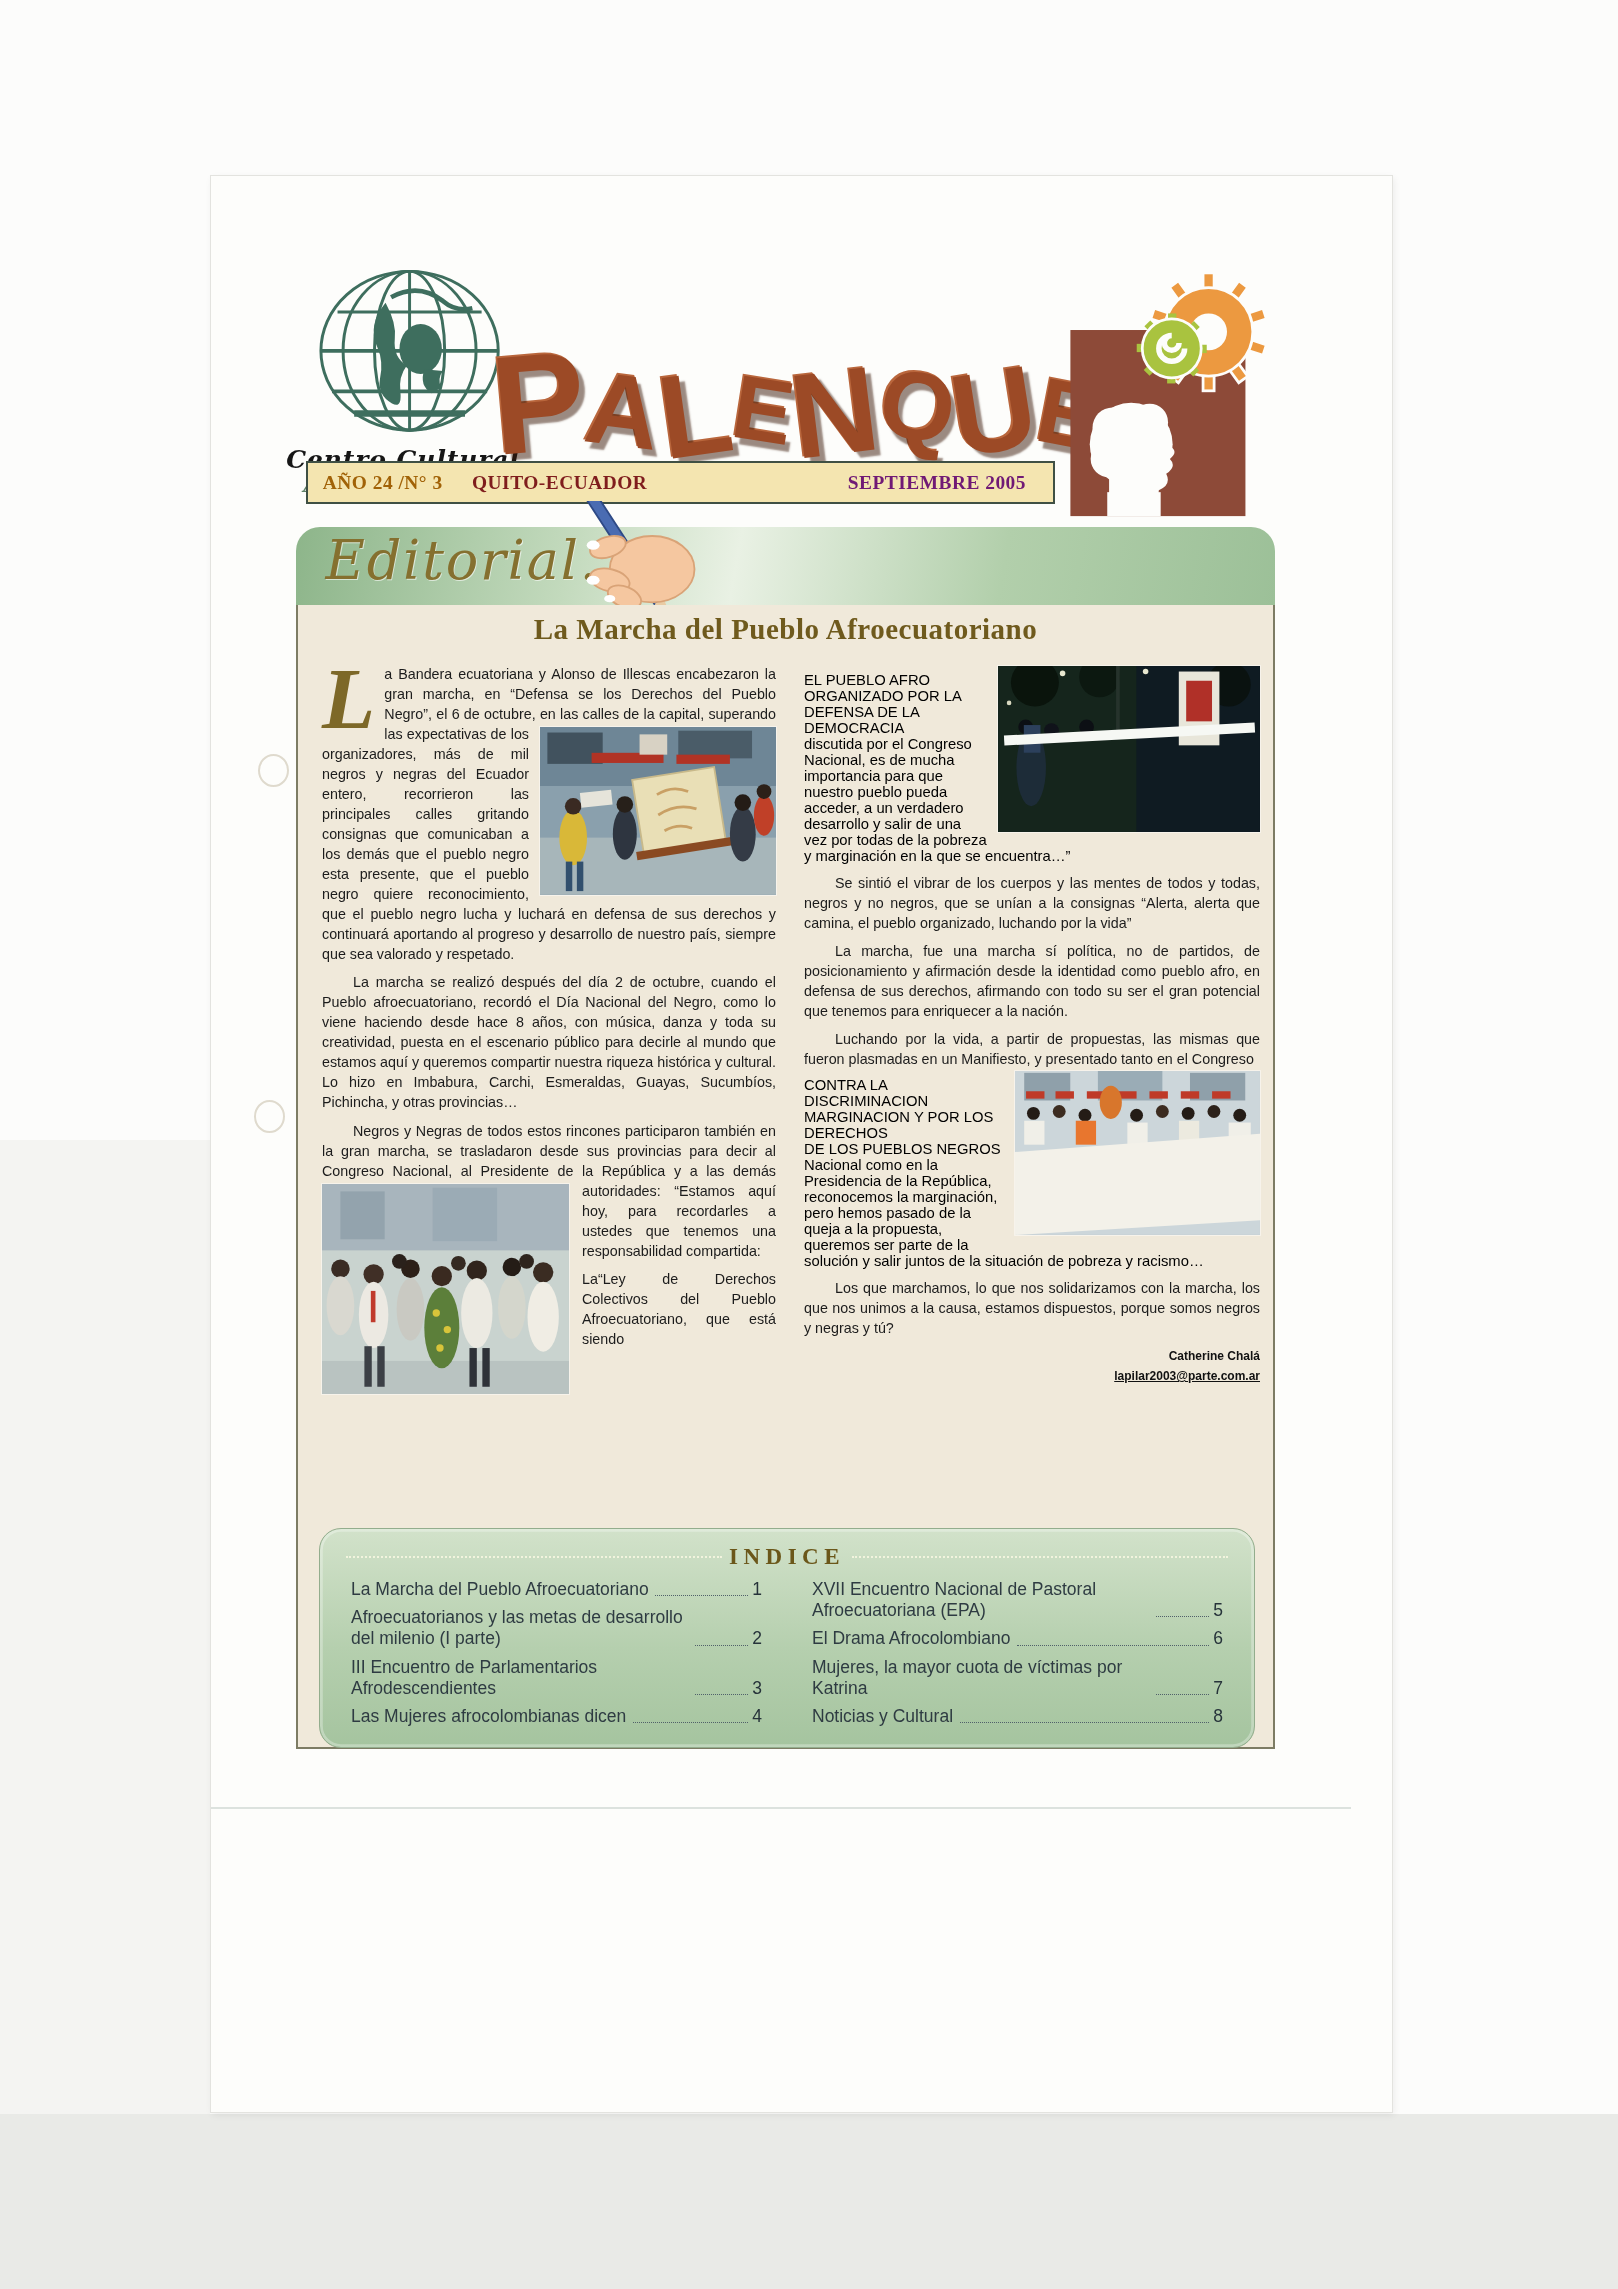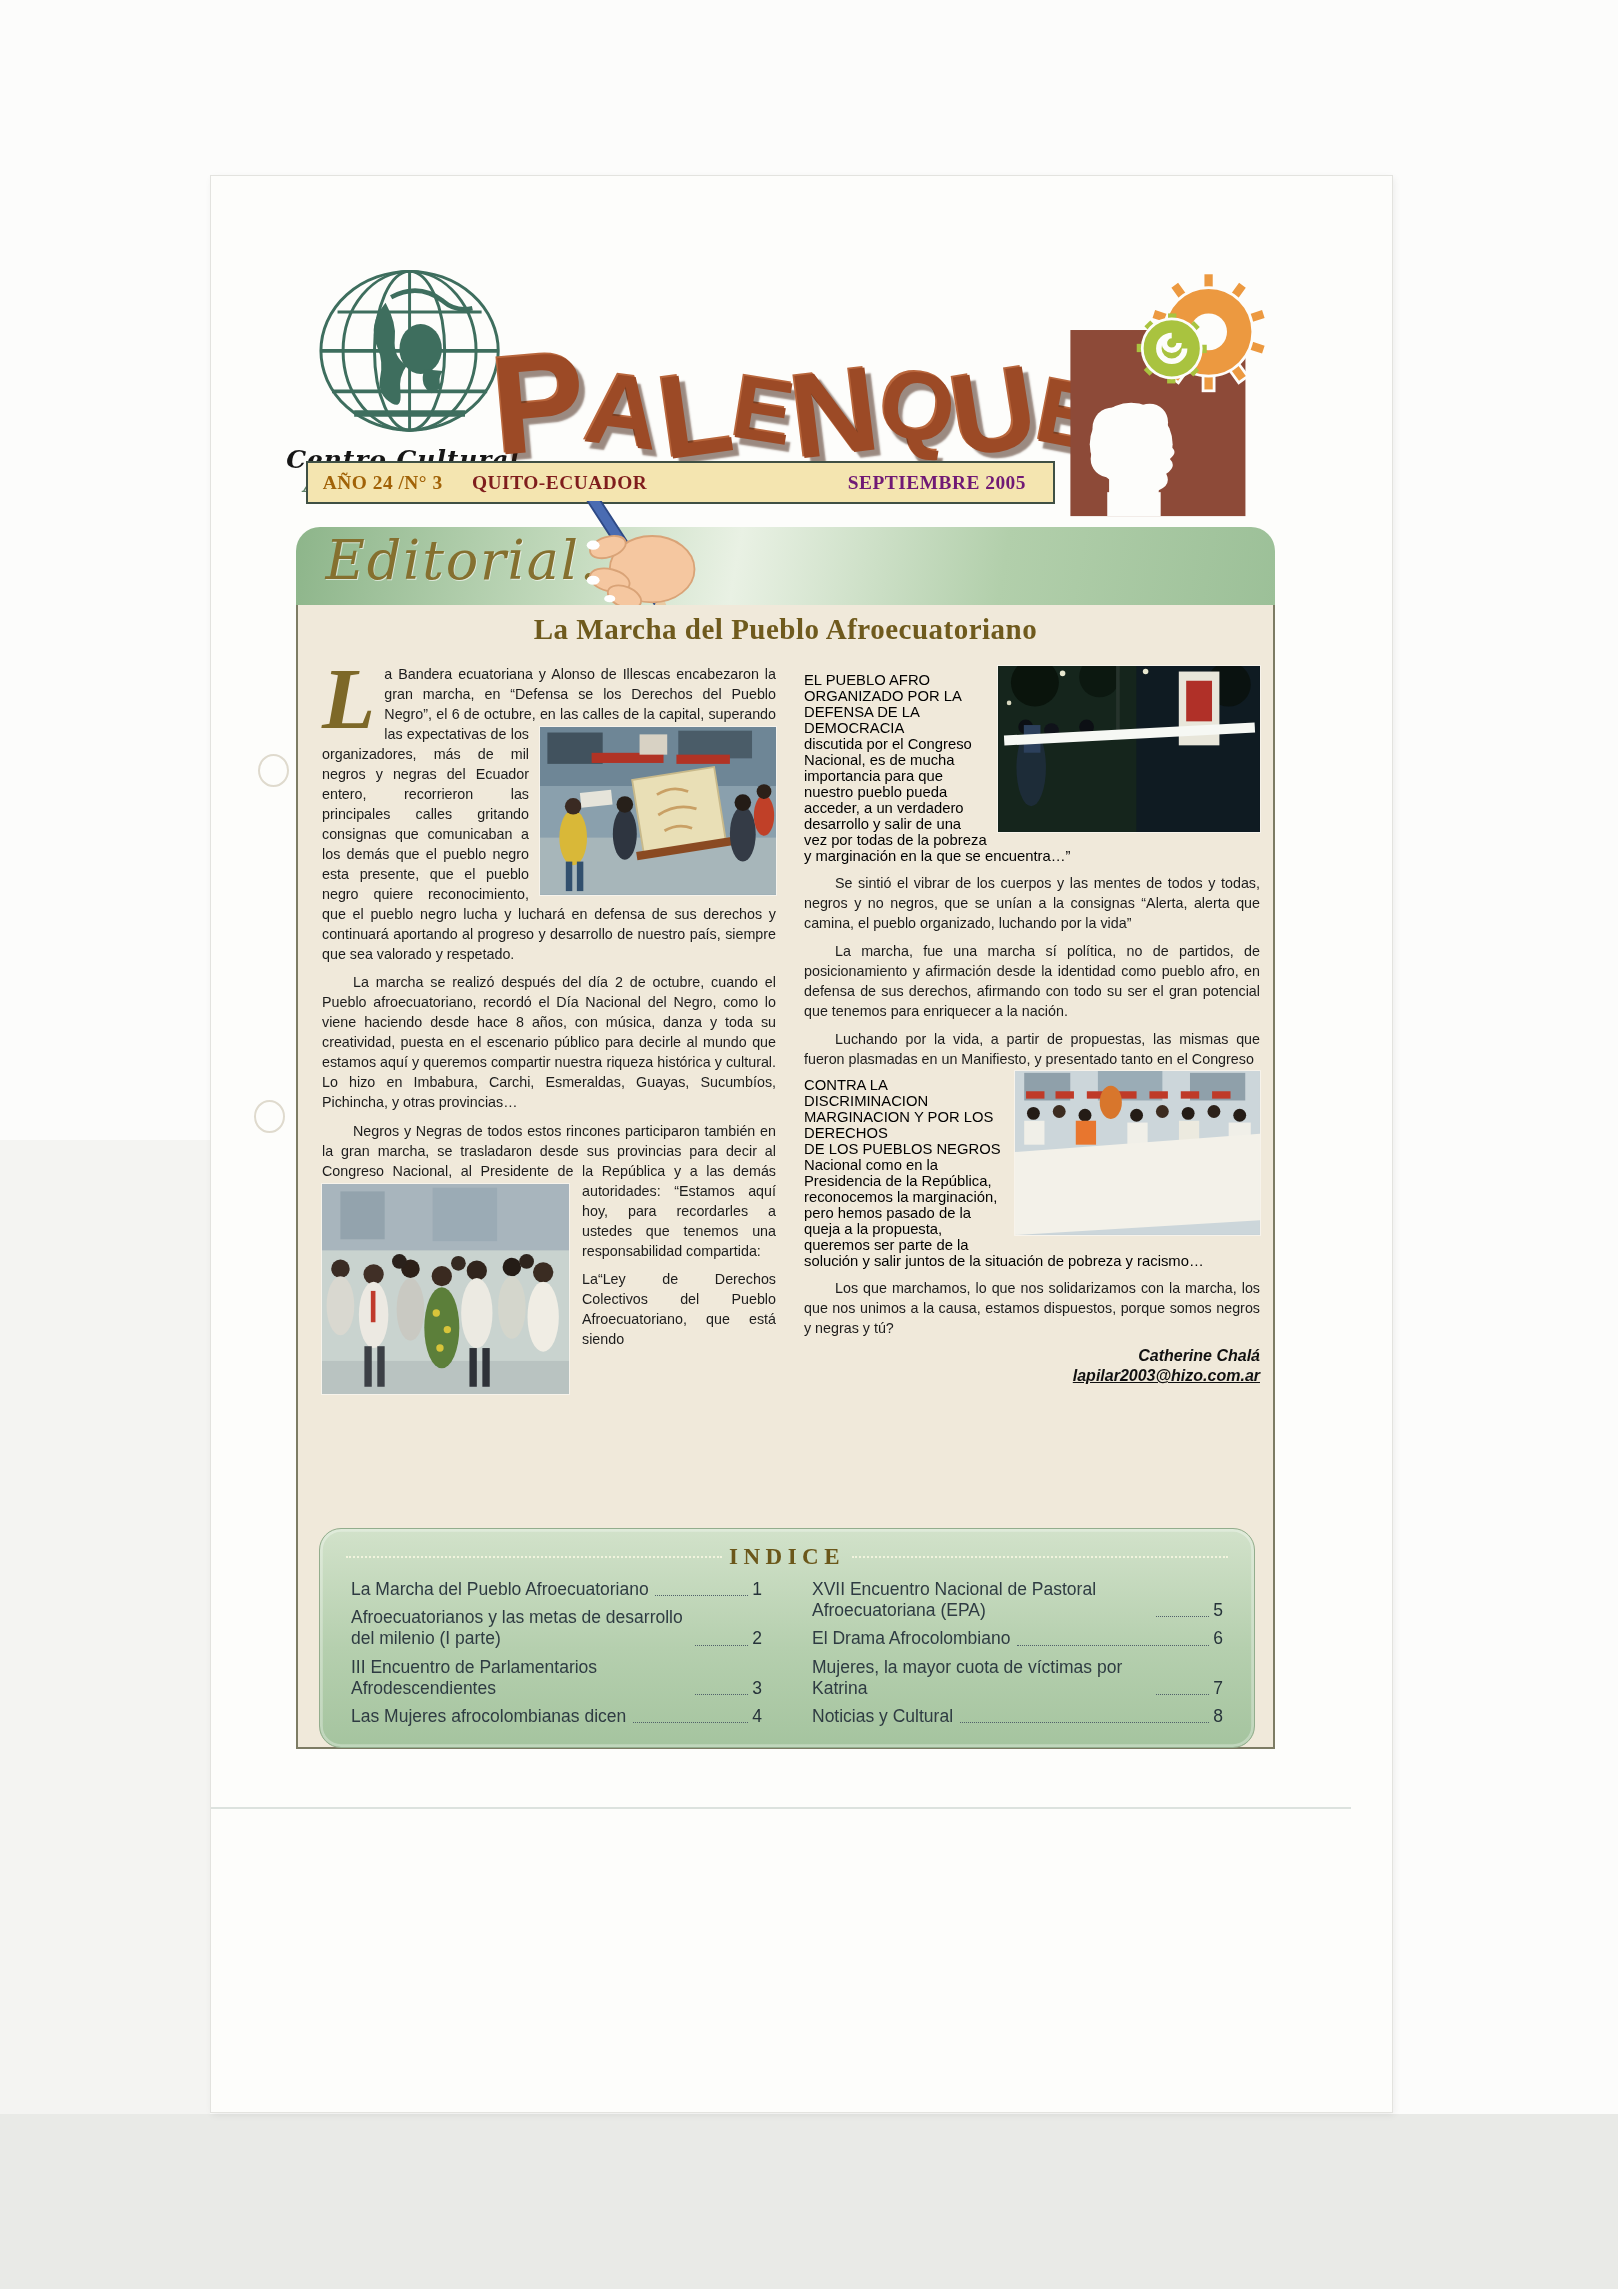--- a/index.html
+++ b/index.html
@@ -73,21 +73,21 @@
   .ph2 { float:right; width:262px; height:166px; margin:1.8px 0 7.4px 11px; }
   .ph3 { float:left;  width:247px; height:210px; margin:3.7px 13px 3.7px 0; }
   .ph4 { float:right; width:245px; height:164px; margin:1.8px 0 7.4px 11px; }
 
   .banner2 { position:absolute; left:5.5px; top:63px; width:251px; transform:rotate(-3deg);
              background:#f6f8f4; padding:4.6px 2.8px 5.5px; text-align:center; color:#26336b;
              font-weight:bold; line-height:1.15; }
   .banner4 { position:absolute; left:1.8px; top:81px; width:242px; transform:rotate(-3deg);
              text-align:center; color:#e0552c; font-weight:bold; font-style:italic; line-height:1.3; }
 
-  .signature { text-align:right; font-weight:bold; font-style:italic; font-size:16px;
+  .signature { text-align:right; font-weight:bold; font-size:12px;
                color:#111; margin-top:1.8px; line-height:20px; }
   .signature .mail { text-decoration:underline; }
 
   
   .indice { position:absolute; left:21px; top:923px; width:936px; height:220px;
             border-radius:22px; background:linear-gradient(180deg,#d2e2ca 0%,#b5cfae 55%,#a5c49f 100%);
             border:0.9px solid #93ad8d; box-shadow:inset 0 0 0 2.8px rgba(255,255,255,0.30); }
   .ind-head { display:flex; align-items:center; margin:14.8px 26px 9.2px; gap:7px; }
   .ind-dots { flex:1; border-top:2.8px dotted #f2f4de; height:0; }
   .ind-title { font-family:"Liberation Serif", serif; font-weight:bold; font-size:23px;
@@ -364,21 +364,21 @@
           <span class="banner4">
             </span>
           </span></p><div>CONTRA LA DISCRIMINACION</div>
             <div>MARGINACION Y POR LOS DERECHOS</div>
             <div>DE LOS PUEBLOS NEGROS</div>
           <span>Nacional como en la Presidencia de la República, reconocemos la marginación, pero hemos pasado de la queja a la propuesta, queremos ser parte de la solución y salir juntos de la situación de pobreza y racismo…</span>
       <p></p>
       <p>Los que marchamos, lo que nos solidarizamos con la marcha, los que nos unimos a la causa, estamos dispuestos, porque somos negros y negras y tú?</p>
       <div class="signature">
         <div>Catherine Chalá</div>
-        <div class="mail">lapilar2003@hizo.com.ar</div>
+        <div class="mail">lapilar2003@parte.com.ar</div>
       </div>
     </div>
 
     <div class="indice">
       <div class="ind-head">
         <div class="ind-dots"></div>
         <div class="ind-title">INDICE</div>
         <div class="ind-dots"></div>
       </div>
       <div class="ind-cols">

